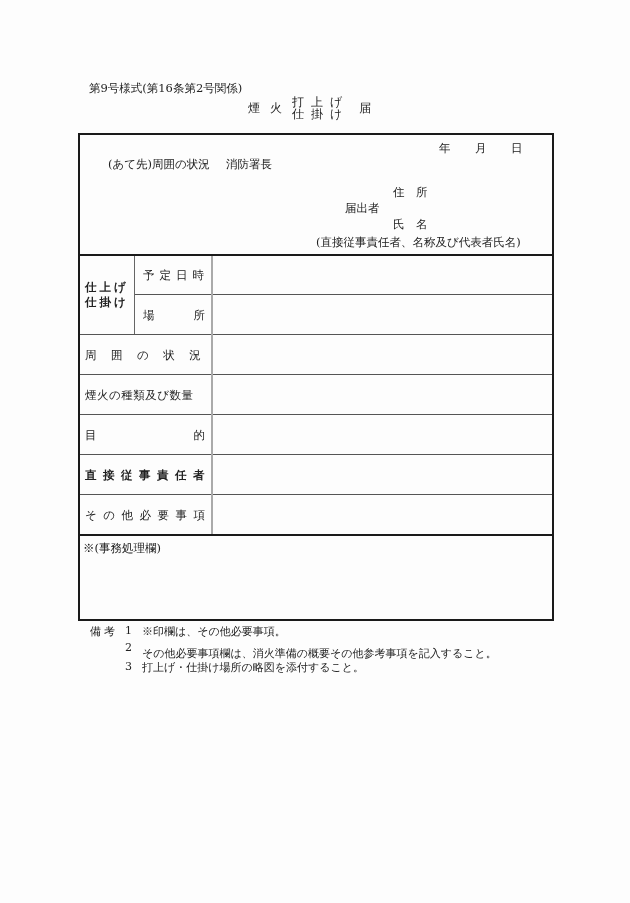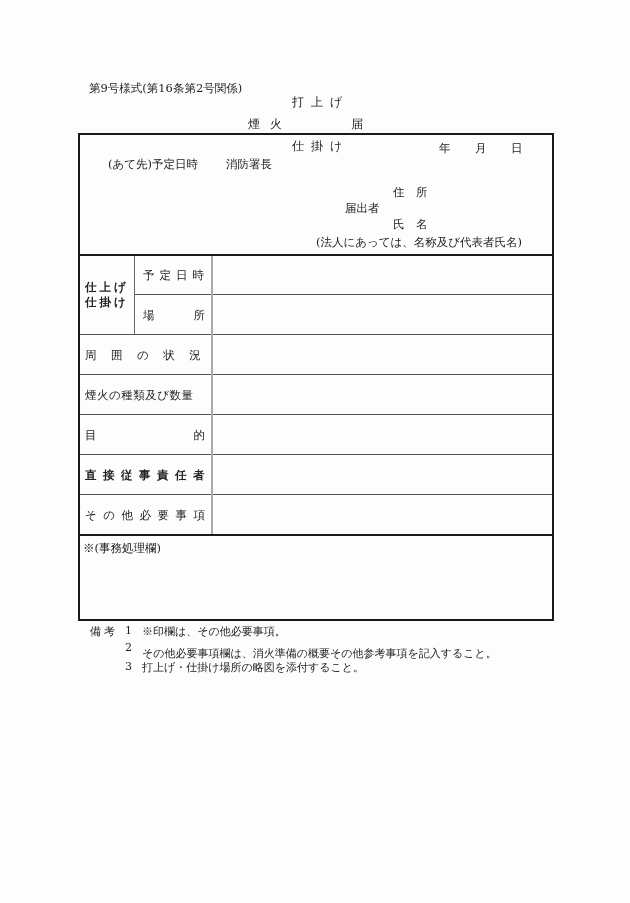--- a/index.html
+++ b/index.html
@@ -24,21 +24,21 @@
     .title {
       left: 248px; top: 96px;
       font-size: 12px;
       display: flex;
       align-items: center;
     }
     .title .t-word { margin-right: 10px; }
     .title .t-stack {
       display: flex; flex-direction: column;
       line-height: 12px;
-      gap: 32px;
+      margin-right: 8px;
     }
     .title .t-stack span { letter-spacing: 7px; }
     .title .t-end { margin-left: 2px; }
 
     .frame {
       position: absolute;
       left: 78px; top: 133px;
       width: 472px; height: 484px;
       border: 2px solid #1a1a1a;
       box-sizing: content-box;
@@ -80,27 +80,27 @@
   </span>
   <span class="t-end">届</span>
 </div>
 
 <div class="frame"></div>
 
 <span class="txt" style="left:439px; top:141px;">年</span>
 <span class="txt" style="left:475px; top:141px;">月</span>
 <span class="txt" style="left:511px; top:141px;">日</span>
 
-<span class="txt" style="left:108px; top:157px;">(あて先)予定日時</span>
+<span class="txt" style="left:108px; top:157px;">(あて先)周囲の状況</span>
 <span class="txt" style="left:226px; top:157px;">消防署長</span>
 
 <span class="txt" style="left:393px; top:185px;">住　所</span>
 <span class="txt" style="left:345px; top:201px;">届出者</span>
 <span class="txt" style="left:393px; top:217px;">氏　名</span>
-<span class="txt" style="left:316px; top:235px;">(法人にあっては、名称及び代表者氏名)</span>
+<span class="txt" style="left:316px; top:235px;">(直接従事責任者、名称及び代表者氏名)</span>
 
 <div class="hline thick" style="left:80px; top:254px; width:472px;"></div>
 <div class="hline" style="left:134px; top:294px; width:418px;"></div>
 <div class="hline" style="left:80px; top:334px; width:472px;"></div>
 <div class="hline" style="left:80px; top:374px; width:472px;"></div>
 <div class="hline" style="left:80px; top:414px; width:472px;"></div>
 <div class="hline" style="left:80px; top:454px; width:472px;"></div>
 <div class="hline" style="left:80px; top:494px; width:472px;"></div>
 <div class="hline thick" style="left:80px; top:534px; width:472px;"></div>
 

